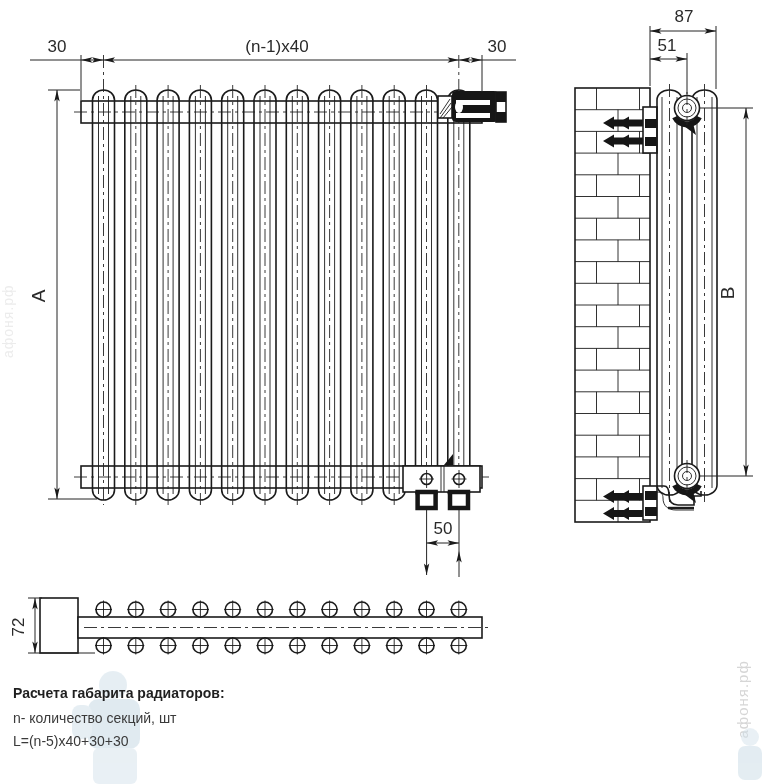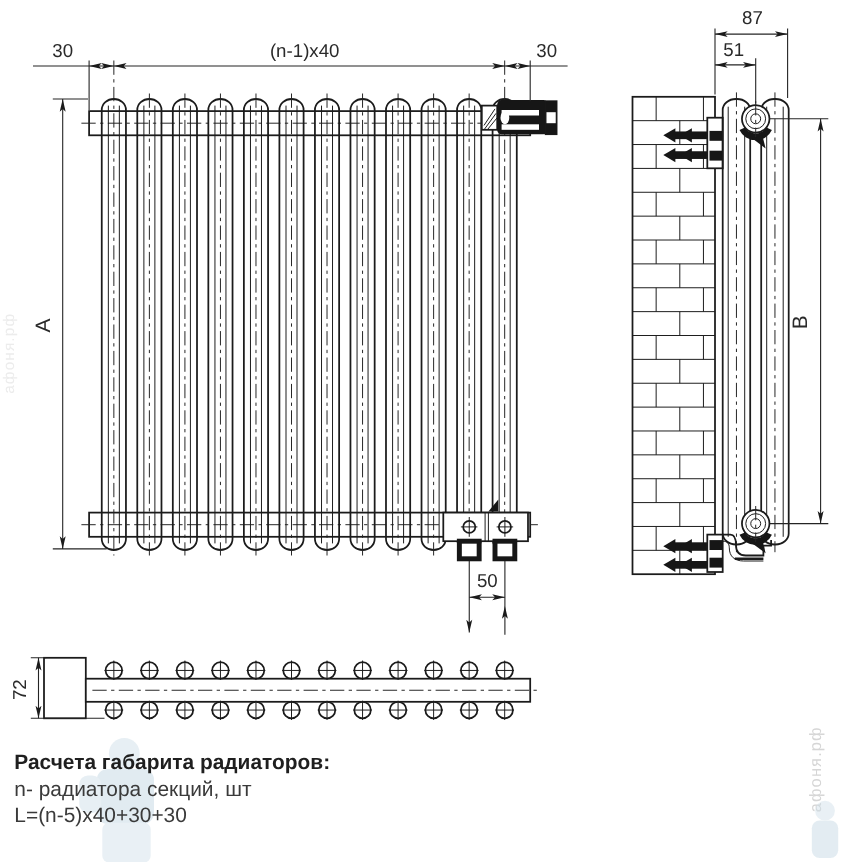--- a/index.html
+++ b/index.html
@@ -8,21 +8,21 @@
   svg{display:block;}
   .ol{fill:none;stroke:#1b1b1b;stroke-width:1.6;}
   .olf{fill:#ffffff;stroke:#1b1b1b;stroke-width:1.6;}
   .il{fill:none;stroke:#1b1b1b;stroke-width:0.9;}
   .cl{fill:none;stroke:#242424;stroke-width:0.9;stroke-dasharray:13 4 3 4;}
   .dl{fill:none;stroke:#242424;stroke-width:1;}
   .bk{fill:none;stroke:#1b1b1b;stroke-width:0.9;}
   .blk{fill:#161616;stroke:none;}
   text.dim{font-family:"Liberation Sans",sans-serif;font-size:17px;fill:#2a2a2a;}
   text.dimL{font-family:"Liberation Sans",sans-serif;font-size:19px;fill:#2a2a2a;}
-  .notes{position:absolute;left:13px;top:682px;color:#3a3a3a;font-size:19px;line-height:23px;}
+  .notes{position:absolute;left:13px;top:682px;color:#3a3a3a;font-size:14px;line-height:23px;}
   .notes .t{font-weight:bold;color:#1f1f1f;margin-bottom:2px;}
   .wm-right{position:absolute;right:-22px;top:680px;width:100px;transform:rotate(-90deg);
             color:#d6d6d6;font-size:15px;letter-spacing:1px;}
   .wm-left{position:absolute;left:-42px;top:300px;width:100px;transform:rotate(-90deg);
            color:#ececec;font-size:14px;letter-spacing:1px;}
   .mascot{position:absolute;left:0;top:655px;pointer-events:none;}
   .mascot2{position:absolute;right:0;top:725px;pointer-events:none;}
   .notes{z-index:3;} .mascot,.mascot2{z-index:1;}
 </style>
 </head>
@@ -380,19 +380,19 @@
       <text x="443" y="534" text-anchor="middle" class="dim">50</text>
       <text x="684" y="22" text-anchor="middle" class="dim">87</text>
       <text x="667" y="51" text-anchor="middle" class="dim">51</text>
       <text x="734" y="293" text-anchor="middle" class="dimL" transform="rotate(-90 734 293)">B</text>
       <text x="24" y="627" text-anchor="middle" class="dim" transform="rotate(-90 24 627)">72</text>
     </g>
   </svg>
 
   <div class="notes">
     <div class="t">Расчета габарита радиаторов:</div>
-    <div>n- радиатора секций, шт</div>
+    <div>n- количество секций, шт</div>
     <div>L=(n-5)x40+30+30</div>
   </div>
 
   <div class="wm-right">афоня.рф</div>
   <div class="wm-left">афоня.рф</div>
 </div>
 
 </body></html>

